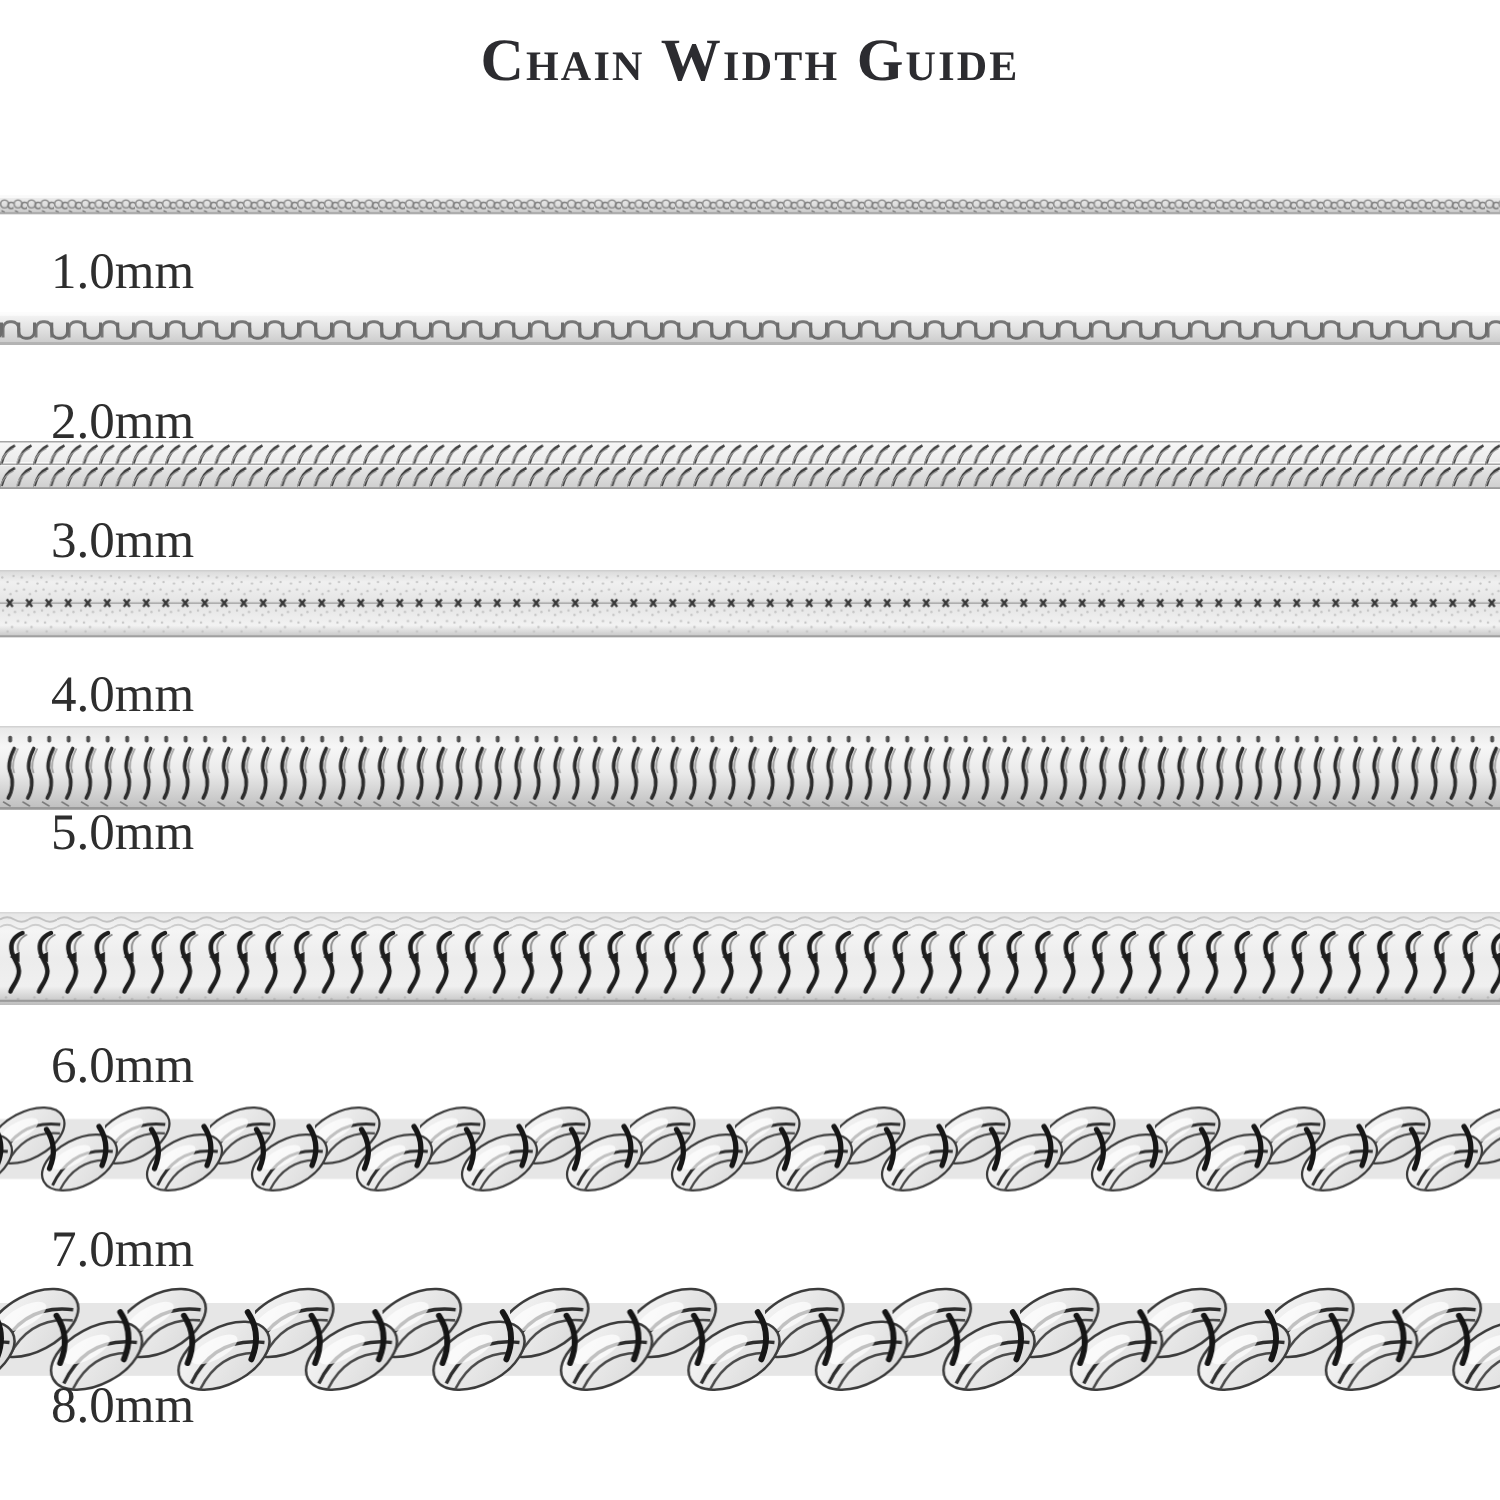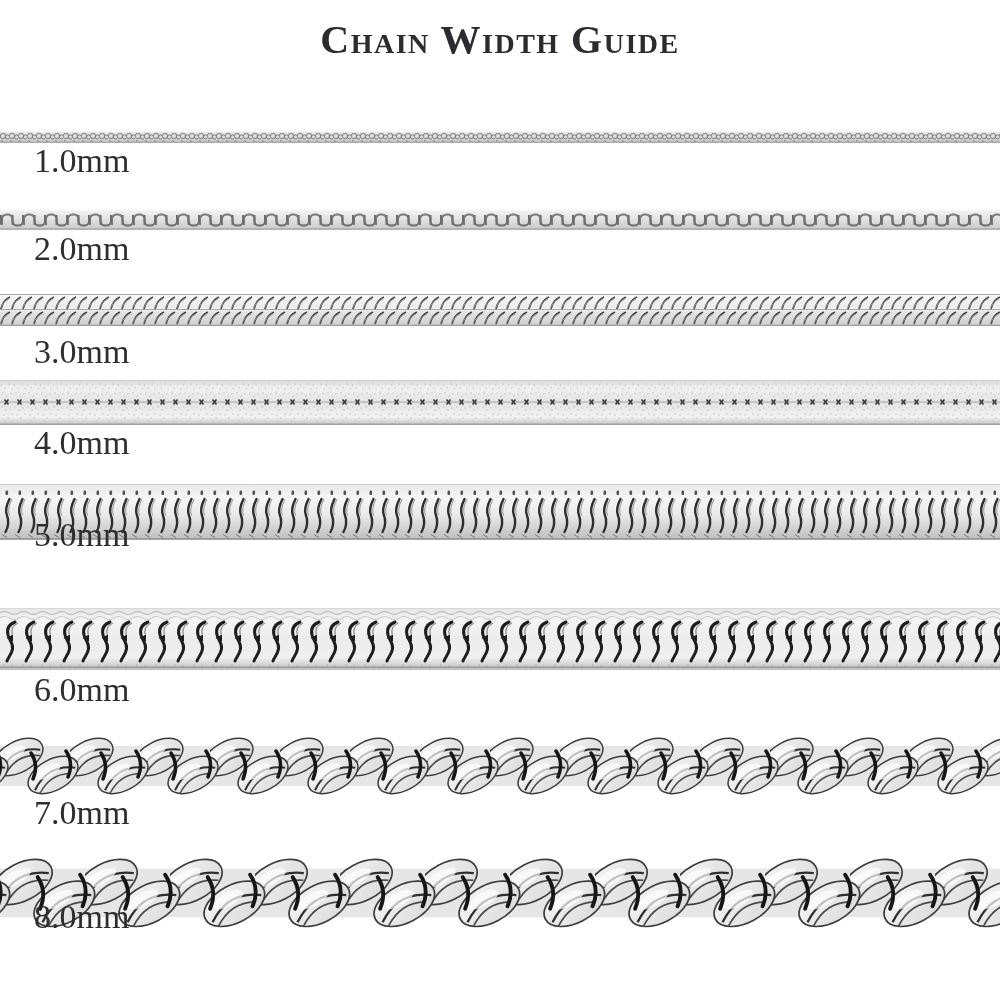--- a/index.html
+++ b/index.html
@@ -2,21 +2,21 @@
 <html><head>
 <meta charset="utf-8">
 <style>
   html,body{margin:0;padding:0;background:#ffffff;}
   .page{position:relative;width:1000px;height:1000px;background:#ffffff;overflow:hidden;
         font-family:"Liberation Serif","DejaVu Serif",serif;}
   .title{position:absolute;top:16px;left:0;width:1000px;text-align:center;margin:0;
          font-size:40px;font-weight:600;font-variant:small-caps;letter-spacing:1.5px;
          color:#2c2c30;}
   .strip{position:absolute;left:0;width:1000px;font-size:0;line-height:0;}
-  .lbl{position:absolute;left:34px;font-size:34px;line-height:1;color:#2e2e2e;}
+  .lbl{position:absolute;left:34px;font-size:34px;line-height:1;color:#2e2e2e;margin-top:21px;}
   svg{display:block;}
 </style>
 </head>
 <body>
 
 <div class="page">
 
   <h1 class="title">Chain Width Guide</h1>
 
   <div class="strip" style="top:130px;height:13px;">
@@ -54,21 +54,21 @@
           <path d="M12.5,7 v6 a4.5,4.5 0 0 0 4.5,4.5 h1.5 a4.5,4.5 0 0 0 4.5,-4.5 v-6" fill="none" stroke="#6d6d6d" stroke-width="2"></path>
           <path d="M-9.5,7 v6 a4.5,4.5 0 0 0 4.5,4.5 h1.5 a4.5,4.5 0 0 0 4.5,-4.5 v-6" fill="none" stroke="#6d6d6d" stroke-width="2"></path>
         </pattern>
       </defs>
       <rect width="1000" height="22" fill="url(#c2g)"></rect>
       <rect width="1000" height="22" fill="url(#c2p)"></rect>
       <rect width="1000" height="2.5" fill="#ffffff" opacity="0.65"></rect>
       <rect y="20" width="1000" height="2" fill="#a0a0a0" opacity="0.55"></rect>
     </svg>
   </div>
-  <div class="lbl" style="top:232px;">2.0mm</div>
+  <div class="lbl" style="top:244px;">2.0mm</div>
 
   <div class="strip" style="top:294px;height:32px;">
     <svg width="1000" height="32">
       <defs>
         <linearGradient id="c3g" x1="0" y1="0" x2="0" y2="1">
           <stop offset="0" stop-color="#f8f8f8"></stop>
             <stop offset="0.5" stop-color="#e9e9e9"></stop>
             <stop offset="1" stop-color="#cecece"></stop>
         </linearGradient>
         <pattern id="c3p" width="11" height="32" patternUnits="userSpaceOnUse">
@@ -79,21 +79,21 @@
         </pattern>
       </defs>
       <rect width="1000" height="32" fill="url(#c3g)"></rect>
       <rect y="14" width="1000" height="2.5" fill="#fafafa" opacity="0.9"></rect>
       <rect width="1000" height="32" fill="url(#c3p)"></rect>
       <rect y="15" width="1000" height="1" fill="#565656" opacity="0.5"></rect>
       <rect y="0" width="1000" height="1" fill="#a6a6a6"></rect>
       <rect y="30.8" width="1000" height="1.2" fill="#8f8f8f" opacity="0.8"></rect>
     </svg>
   </div>
-  <div class="lbl" style="top:335px;">3.0mm</div>
+  <div class="lbl" style="top:323px;">3.0mm</div>
 
   <div class="strip" style="top:380px;height:45px;">
     <svg width="1000" height="45">
       <defs>
         <linearGradient id="c4g" x1="0" y1="0" x2="0" y2="1">
           <stop offset="0" stop-color="#d9d9d9"></stop>
             <stop offset="0.18" stop-color="#f0f0f0"></stop>
           <stop offset="0.5" stop-color="#e4e4e4"></stop>
             <stop offset="0.82" stop-color="#f2f2f2"></stop>
           <stop offset="1" stop-color="#c2c2c2"></stop>

